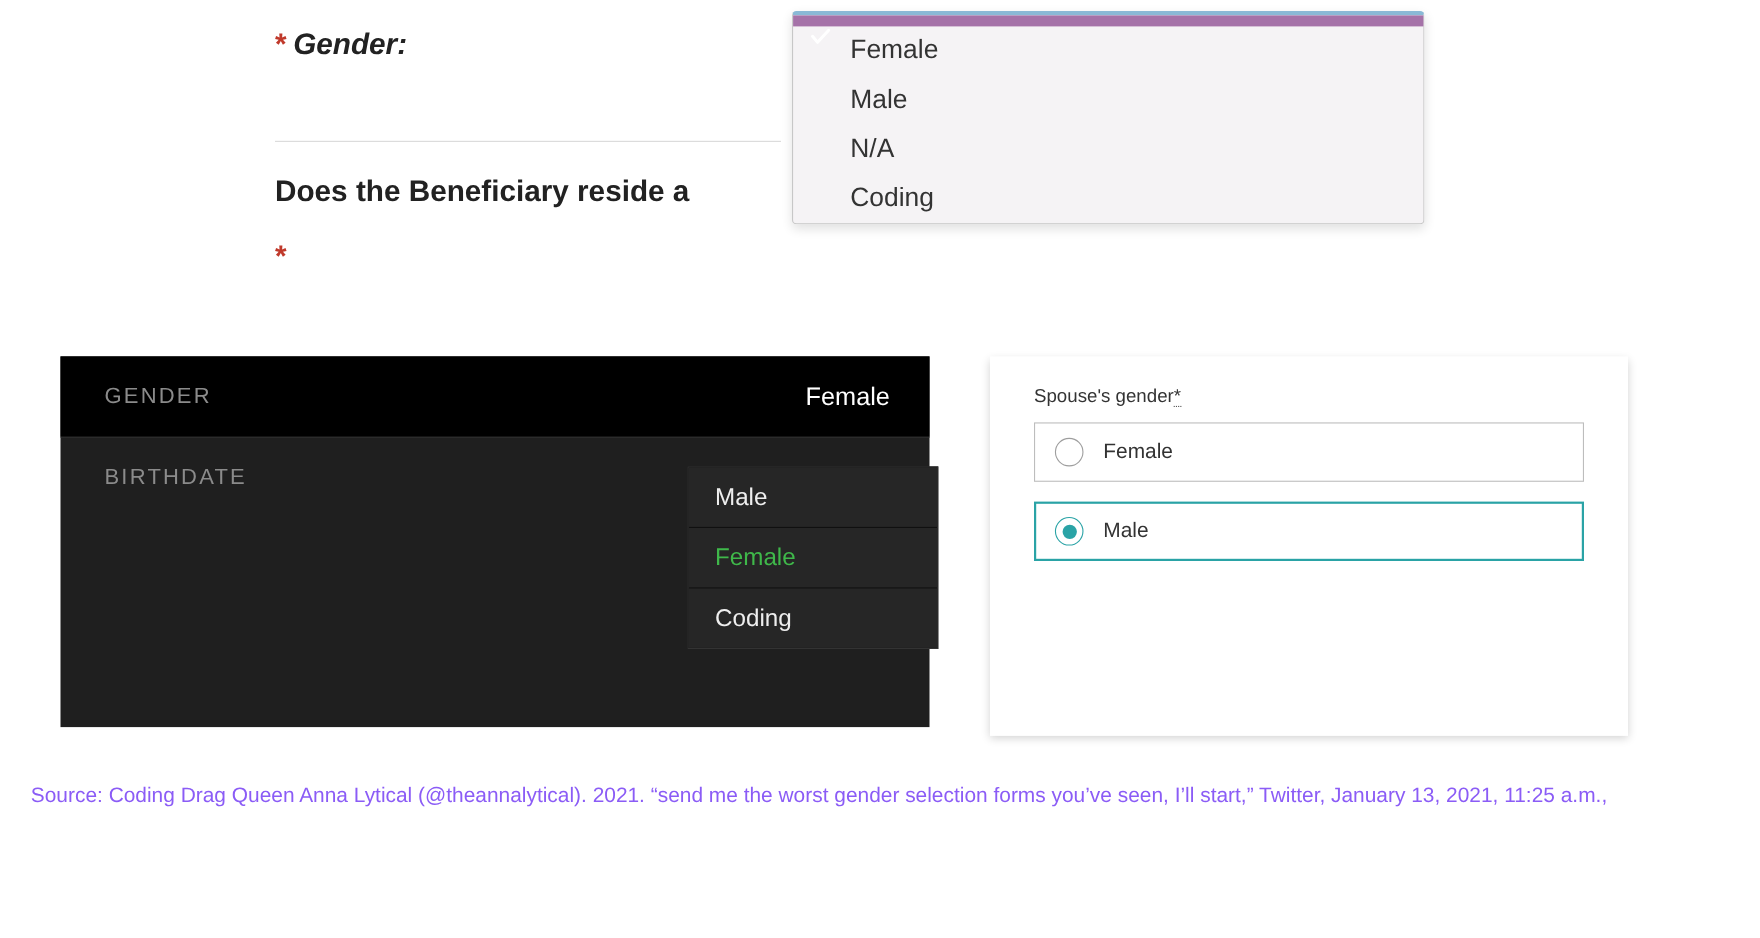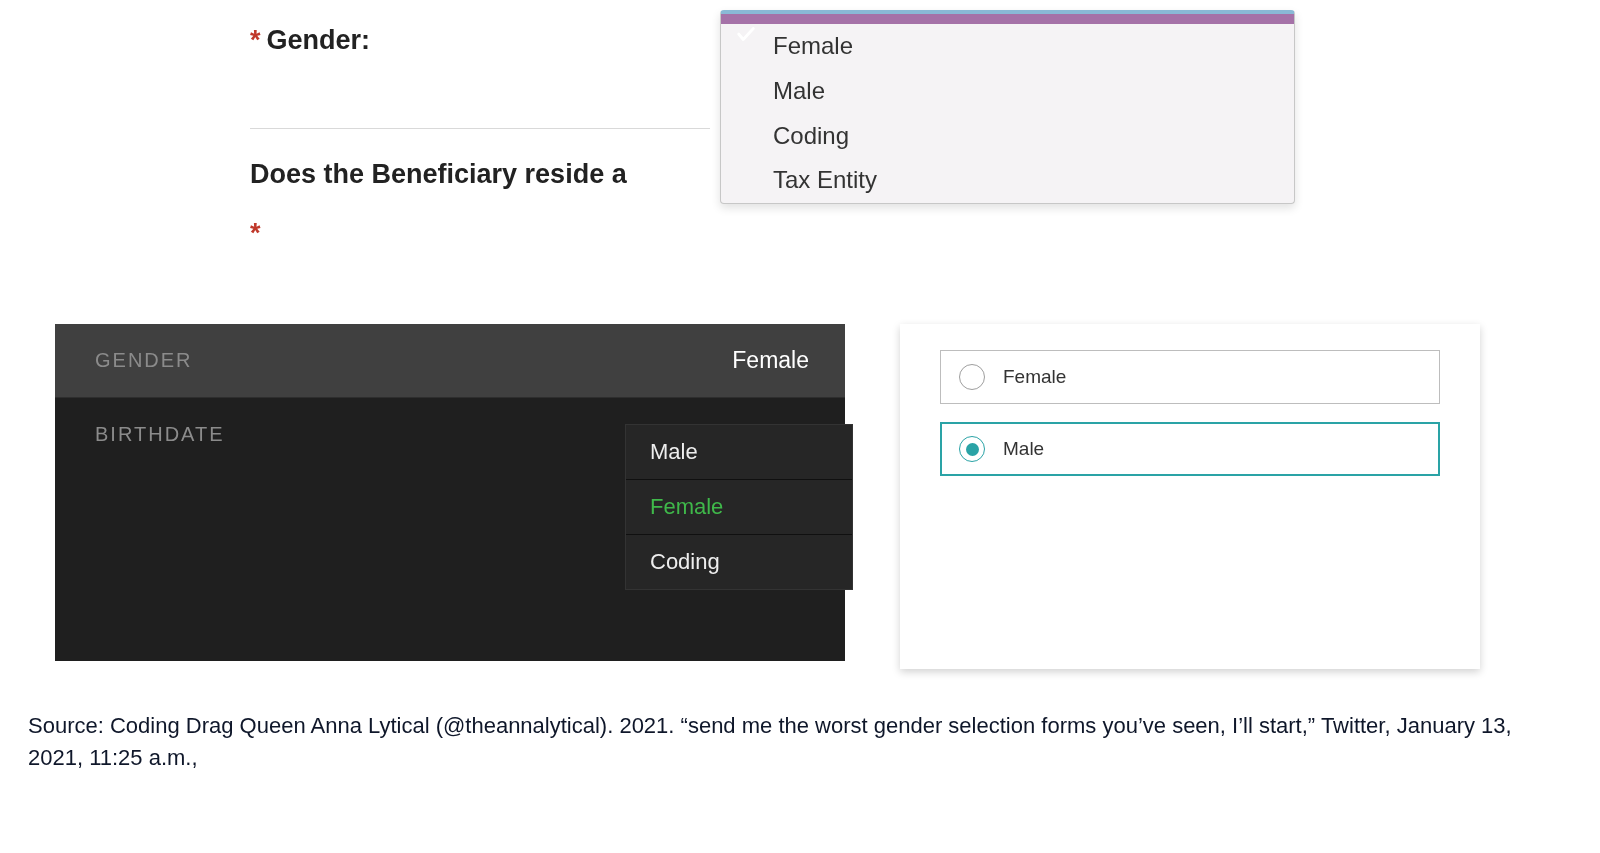--- a/index.html
+++ b/index.html
@@ -1,21 +1,21 @@
 <!DOCTYPE html>
 <html><head>
 <meta charset="utf-8">
 <style>
   * { box-sizing: border-box; margin: 0; padding: 0; }
   body { width: 1600px; height: 853px; background: #fff; font-family: -apple-system, BlinkMacSystemFont, "Segoe UI", Helvetica, Arial, sans-serif; position: relative; overflow: hidden; }
 
   
   .panel1 { position: absolute; left: 250px; top: 25px; width: 1040px; }
   .panel1 .row-gender { display: flex; align-items: flex-start; }
-  .panel1 .label { font-size: 27px; font-weight: 700; color: #222; }
+  .panel1 .label { font-size: 27px; font-weight: 700; color: #222; font-style: italic; }
   .panel1 .req { color: #c0392b; font-weight: 700; font-size: 27px; margin-right: 6px; }
   .panel1 .hr { border: none; border-top: 1px solid #d9d9d9; margin-top: 72px; width: 460px; }
   .panel1 .q-beneficiary { font-size: 27px; font-weight: 700; color: #222; margin-top: 30px; }
   .panel1 .contact-row { margin-top: 28px; }
 
   
   .dropdown {
     position: absolute; left: 720px; top: 10px; width: 575px;
     background: #f5f3f5;
     border: 1px solid #c7c7c7;
@@ -27,21 +27,21 @@
   }
   .dropdown .opt { padding: 5px 14px 5px 52px; position: relative; line-height: 1.45; cursor: default; }
   .dropdown .opt.selected { background: #a572a8; color: #fff; }
   .dropdown .opt.selected .check { position: absolute; left: 14px; top: 6px; }
   .dropdown .opt.selected .check svg { width: 22px; height: 22px; }
 
   
   .panel2 { position: absolute; left: 55px; top: 324px; width: 790px; height: 337px; background: #1f1f1f; color: #ccc; }
   .panel2 .row { height: 73px; display: flex; align-items: center; padding-left: 40px; font-size: 20px; letter-spacing: 2px; color: #8b8b8b; border-top: 1px solid #2e2e2e; }
   .panel2 .row:first-child { border-top: none; }
-  .panel2 .row.hl { background: #404040; }
+  .panel2 .row.hl { background: #000000; }
   .panel2 .row .val { margin-left: auto; margin-right: 36px; color: #fff; font-size: 23px; letter-spacing: 0; }
   .panel2-dd {
     position: absolute; left: 570px; top: 100px; width: 228px;
     background: #101010; border: 1px solid #333;
   }
   .panel2-dd .dopt { padding: 14px 24px; font-size: 22px; color: #eee; background: #262626; }
   .panel2-dd .dopt + .dopt { margin-top: 1px; }
   .panel2-dd .dopt.sel { color: #3fb84a; }
 
   
@@ -58,21 +58,21 @@
   .panel3 .radio-circle {
     width: 26px; height: 26px; border-radius: 50%; border: 1px solid #9e9e9e;
     margin-right: 18px; display: flex; align-items: center; justify-content: center;
   }
   .panel3 .radio-opt.sel .radio-circle { border-color: #2aa3a6; }
   .panel3 .radio-opt.sel .radio-circle::after {
     content: ""; width: 13px; height: 13px; border-radius: 50%; background: #2aa3a6;
   }
 
   
-  .caption { position: absolute; left: 28px; top: 710px; right: 40px; font-size: 22px; color: #0f172a; line-height: 1.45; }
+  .caption { position: absolute; left: 28px; top: 710px; right: 40px; font-size: 19px; color: #8b5cf6; line-height: 1.45; }
 </style>
 </head>
 <body>
 
 <div class="panel1">
   <div class="row-gender">
     <span class="req">*</span>
     <span class="label">Gender:</span>
   </div>
   <hr class="hr">
@@ -86,42 +86,45 @@
   <div class="opt selected">
     <span class="check">
       <svg viewBox="0 0 24 24" fill="none" stroke="#fff" stroke-width="3" stroke-linecap="round" stroke-linejoin="round">
           <polyline points="4 12 9 18 20 6"></polyline>
         </svg>
     </span>
     <span></span>
   </div>
   <div class="opt"><span>Female</span></div>
   <div class="opt"><span>Male</span></div>
+  <div class="opt"><span>N/A</span></div>
   <div class="opt"><span>Coding</span></div>
-  <div class="opt"><span>Tax Entity</span></div>
 </div>
 
 <div class="panel2">
   <div class="row hl">
     <span>GENDER</span>
     <span class="val">Female</span>
   </div>
   <div class="row">
     <span>BIRTHDATE</span>
     <span class="val"></span>
   </div>
 
   <div class="panel2-dd">
     <div class="dopt"><span>Male</span></div>
     <div class="dopt sel"><span>Female</span></div>
     <div class="dopt"><span>Coding</span></div>
   </div>
 </div>
 
 <div class="panel3">
+  <div class="p3label">
+    <span>Spouse's gender</span><span class="ast">*</span>
+  </div>
   <div class="radio-opt">
     <span class="radio-circle"></span>
     <span>Female</span>
   </div>
   <div class="radio-opt sel">
     <span class="radio-circle"></span>
     <span>Male</span>
   </div>
 </div>
 

